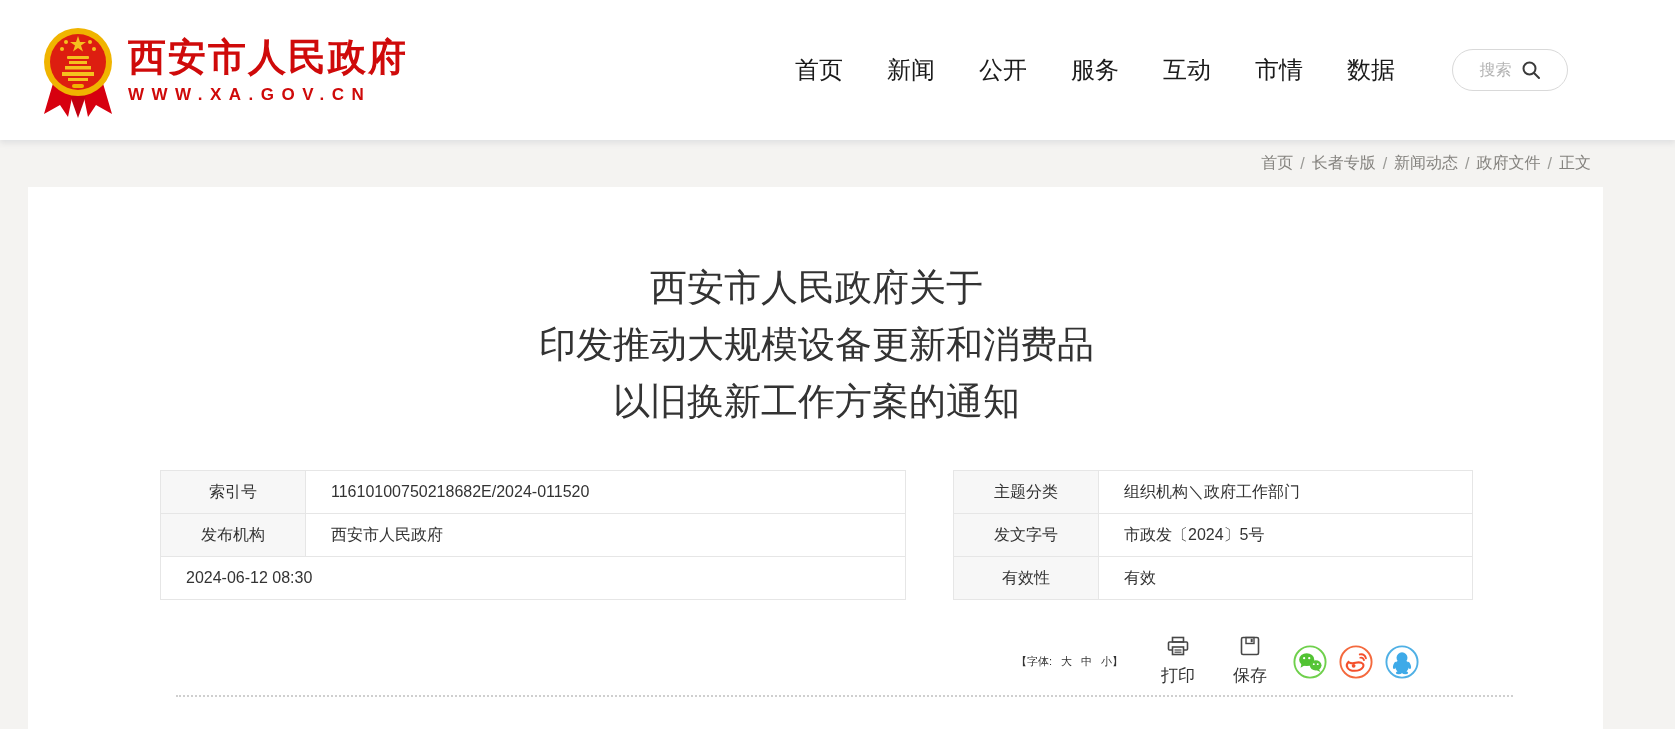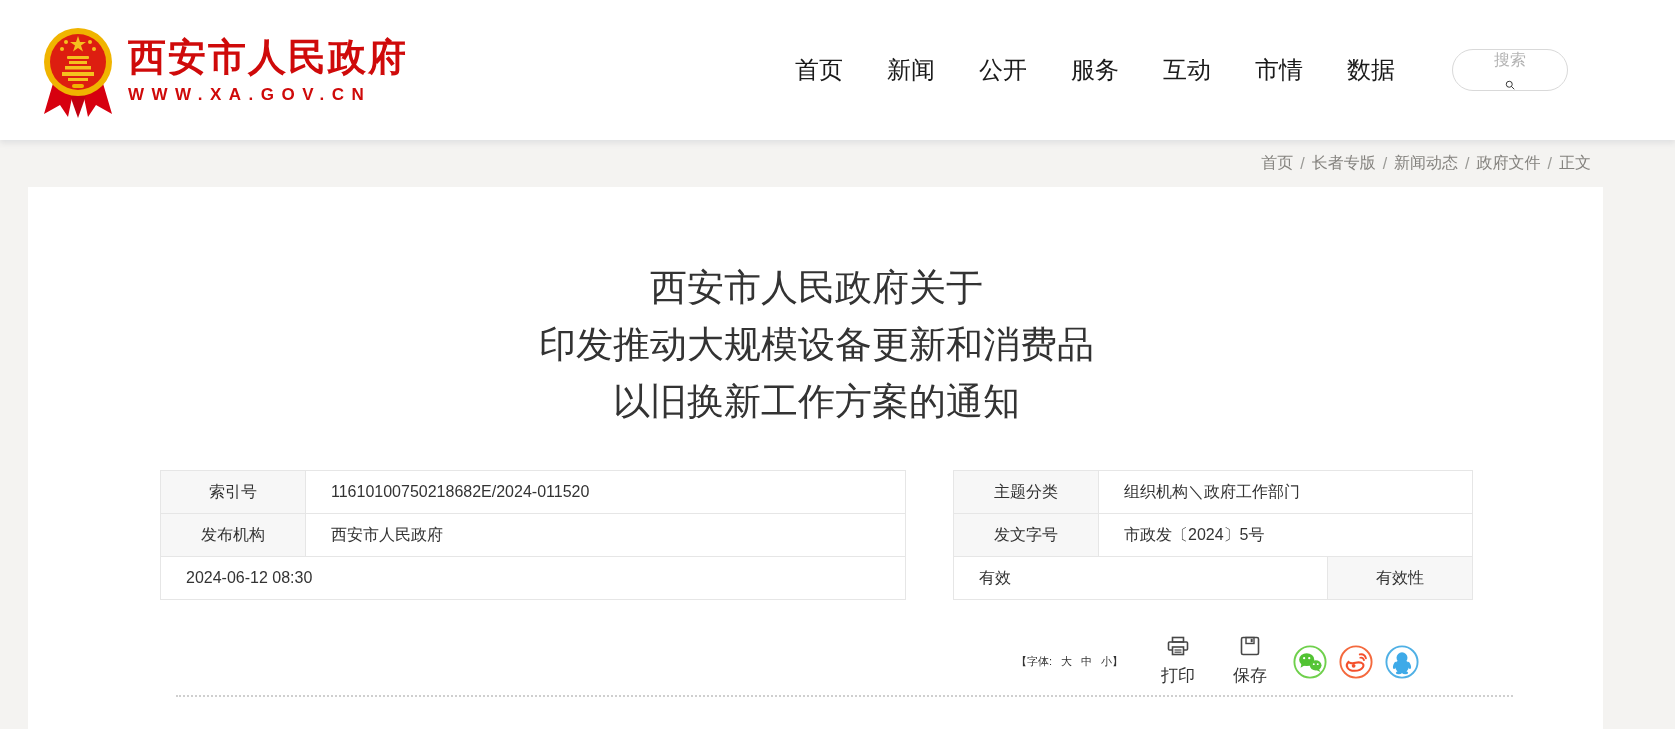--- a/index.html
+++ b/index.html
@@ -14,21 +14,21 @@
   .emblem { width:72px; height:100px; margin-right:14px; flex:0 0 auto; }
   .logo-text { display:flex; flex-direction:column; }
   .site-name { font-size:38px; font-weight:bold; color:#cf0a0a; letter-spacing:2px; line-height:44px; }
   .site-url { font-size:17px; font-weight:bold; color:#cf0a0a; letter-spacing:7.5px; margin-top:6px; }
 
   .nav { display:flex; align-items:center; gap:44px; margin-left:auto; }
   .nav-item { font-size:24px; color:#1a1a1a; font-weight:500; cursor:pointer; white-space:nowrap; }
 
   .search-box { margin-left:57px; width:116px; height:42px; border:1px solid #d9d9d9;
     border-radius:21px; display:flex; align-items:center; justify-content:center;
-    gap:9px; background:#fff; cursor:pointer;flex-direction:column; }
+    gap:9px; background:#fff; cursor:pointer; }
   .search-placeholder { font-size:16px; color:#b3b3b3; }
 
   
   .breadcrumb-bar { height:47px; display:flex; align-items:center; justify-content:flex-end;
     padding-right:84px; }
   .crumb { font-size:16px; color:#85837f; cursor:pointer; }
   .crumb-last { cursor:default; }
   .crumb-sep { font-size:16px; color:#9a9a96; margin:0 7px; }
 
   
@@ -152,22 +152,22 @@
       <div class="half half-right">
         <div class="mrow">
           <div class="mcell mlabel">主题分类</div>
           <div class="mcell mvalue">组织机构＼政府工作部门</div>
         </div>
         <div class="mrow">
           <div class="mcell mlabel">发文字号</div>
           <div class="mcell mvalue">市政发〔2024〕5号</div>
         </div>
         <div class="mrow">
+          <div class="mcell mlabel">有效性</div>
           <div class="mcell mvalue">有效</div>
-          <div class="mcell mlabel">有效性</div>
         </div>
       </div>
     </div>
 
     <div class="toolbar">
       <div class="fontctl">
         <span>【字体:</span>
         <span class="sz">大</span>
         <span class="sz">中</span>
         <span class="sz">小</span>

